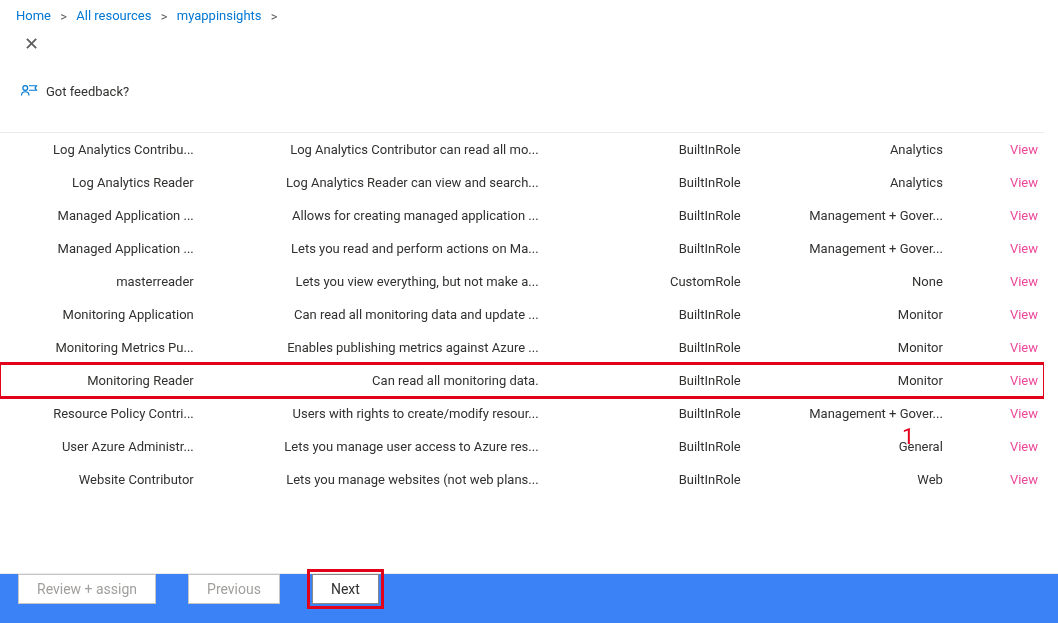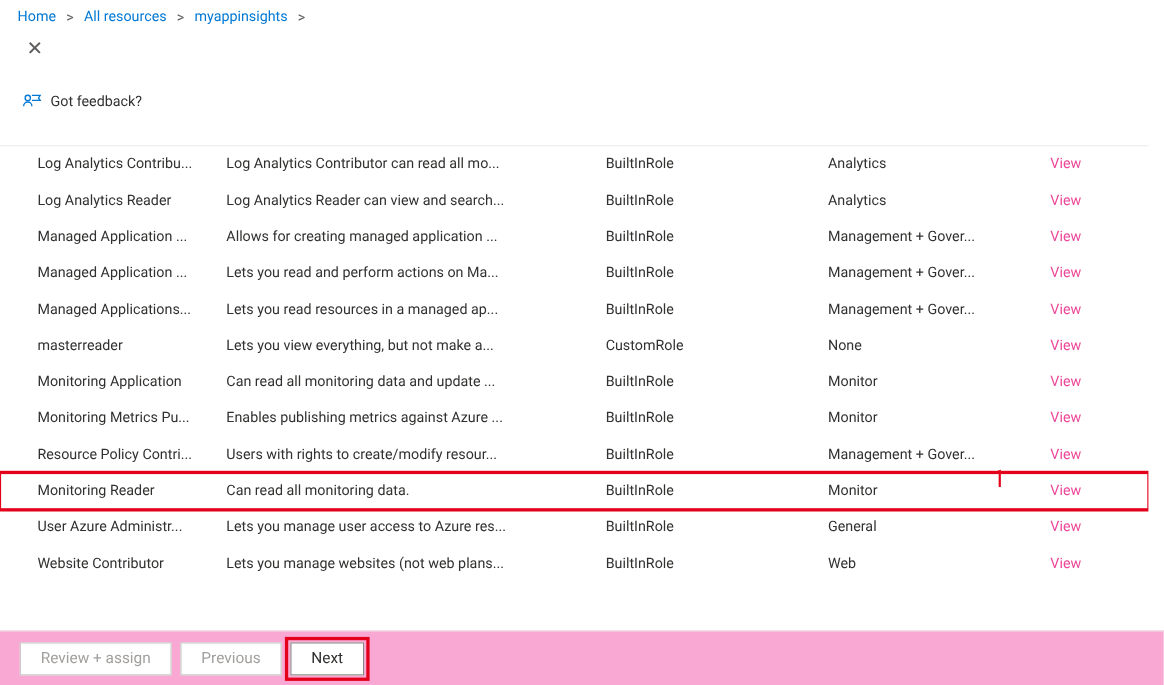--- a/index.html
+++ b/index.html
@@ -56,20 +56,21 @@
     border-top: 1px solid #edebe9;
   }
   
   .table-viewport::-webkit-scrollbar { width: 14px; background: #f3f2f1; }
   .table-viewport::-webkit-scrollbar-thumb { background: #c8c6c4; }
 
   .role-table {
     width: 100%;
     border-collapse: collapse;
     table-layout: fixed;
+    text-align: right;
   }
   .role-table td {
     padding: 9px 6px 9px 6px;
     font-size: 13px;
     white-space: nowrap;
     overflow: hidden;
     text-overflow: ellipsis;
     vertical-align: middle;
   }
   .col-name { width: 168px; padding-left: 34px !important; }
@@ -84,24 +85,24 @@
     outline: 3px solid #e3001b;
     outline-offset: -1px;
   }
 
   
   .footer {
     position: absolute;
     bottom: 0; left: 0; right: 0;
     height: 50px;
     border-top: 1px solid #edebe9;
-    display: flex; align-items: center;
+    display: flex; align-items: flex-start;
     padding-left: 18px;
-    gap: 8px;
-    background: #f9a8d4;
+    gap: 32px;
+    background: #3b82f6;
   }
   .btn {
     height: 30px;
     padding: 0 18px;
     font-size: 14px;
     font-family: inherit;
     border: 1px solid #8a8886;
     background: #ffffff;
     cursor: pointer;
   }
@@ -179,59 +180,52 @@
             <td class="col-view"><span class="view-link">View</span></td>
           </tr>
           <tr class="role-row">
             <td class="col-name">Managed Application ...</td>
             <td class="col-desc">Lets you read and perform actions on Ma...</td>
             <td class="col-type">BuiltInRole</td>
             <td class="col-cat">Management + Gover...</td>
             <td class="col-view"><span class="view-link">View</span></td>
           </tr>
           <tr class="role-row">
-            <td class="col-name">Managed Applications...</td>
-            <td class="col-desc">Lets you read resources in a managed ap...</td>
-            <td class="col-type">BuiltInRole</td>
-            <td class="col-cat">Management + Gover...</td>
-            <td class="col-view"><span class="view-link">View</span></td>
-          </tr>
-          <tr class="role-row">
             <td class="col-name">masterreader</td>
             <td class="col-desc">Lets you view everything, but not make a...</td>
             <td class="col-type">CustomRole</td>
             <td class="col-cat">None</td>
             <td class="col-view"><span class="view-link">View</span></td>
           </tr>
           <tr class="role-row">
             <td class="col-name">Monitoring Application</td>
             <td class="col-desc">Can read all monitoring data and update ...</td>
             <td class="col-type">BuiltInRole</td>
             <td class="col-cat">Monitor</td>
             <td class="col-view"><span class="view-link">View</span></td>
           </tr>
           <tr class="role-row">
             <td class="col-name">Monitoring Metrics Pu...</td>
             <td class="col-desc">Enables publishing metrics against Azure ...</td>
             <td class="col-type">BuiltInRole</td>
             <td class="col-cat">Monitor</td>
             <td class="col-view"><span class="view-link">View</span></td>
           </tr>
-          <tr class="role-row">
-            <td class="col-name">Resource Policy Contri...</td>
-            <td class="col-desc">Users with rights to create/modify resour...</td>
-            <td class="col-type">BuiltInRole</td>
-            <td class="col-cat">Management + Gover...</td>
-            <td class="col-view"><span class="view-link">View</span></td>
-          </tr>
           <tr class="role-row highlight-row">
             <td class="col-name">Monitoring Reader</td>
             <td class="col-desc">Can read all monitoring data.</td>
             <td class="col-type">BuiltInRole</td>
             <td class="col-cat">Monitor</td>
+            <td class="col-view"><span class="view-link">View</span></td>
+          </tr>
+          <tr class="role-row">
+            <td class="col-name">Resource Policy Contri...</td>
+            <td class="col-desc">Users with rights to create/modify resour...</td>
+            <td class="col-type">BuiltInRole</td>
+            <td class="col-cat">Management + Gover...</td>
             <td class="col-view"><span class="view-link">View</span></td>
           </tr>
           <tr class="role-row">
             <td class="col-name">User Azure Administr...</td>
             <td class="col-desc">Lets you manage user access to Azure res...</td>
             <td class="col-type">BuiltInRole</td>
             <td class="col-cat">General</td>
             <td class="col-view"><span class="view-link">View</span></td>
           </tr>
           <tr class="role-row">

